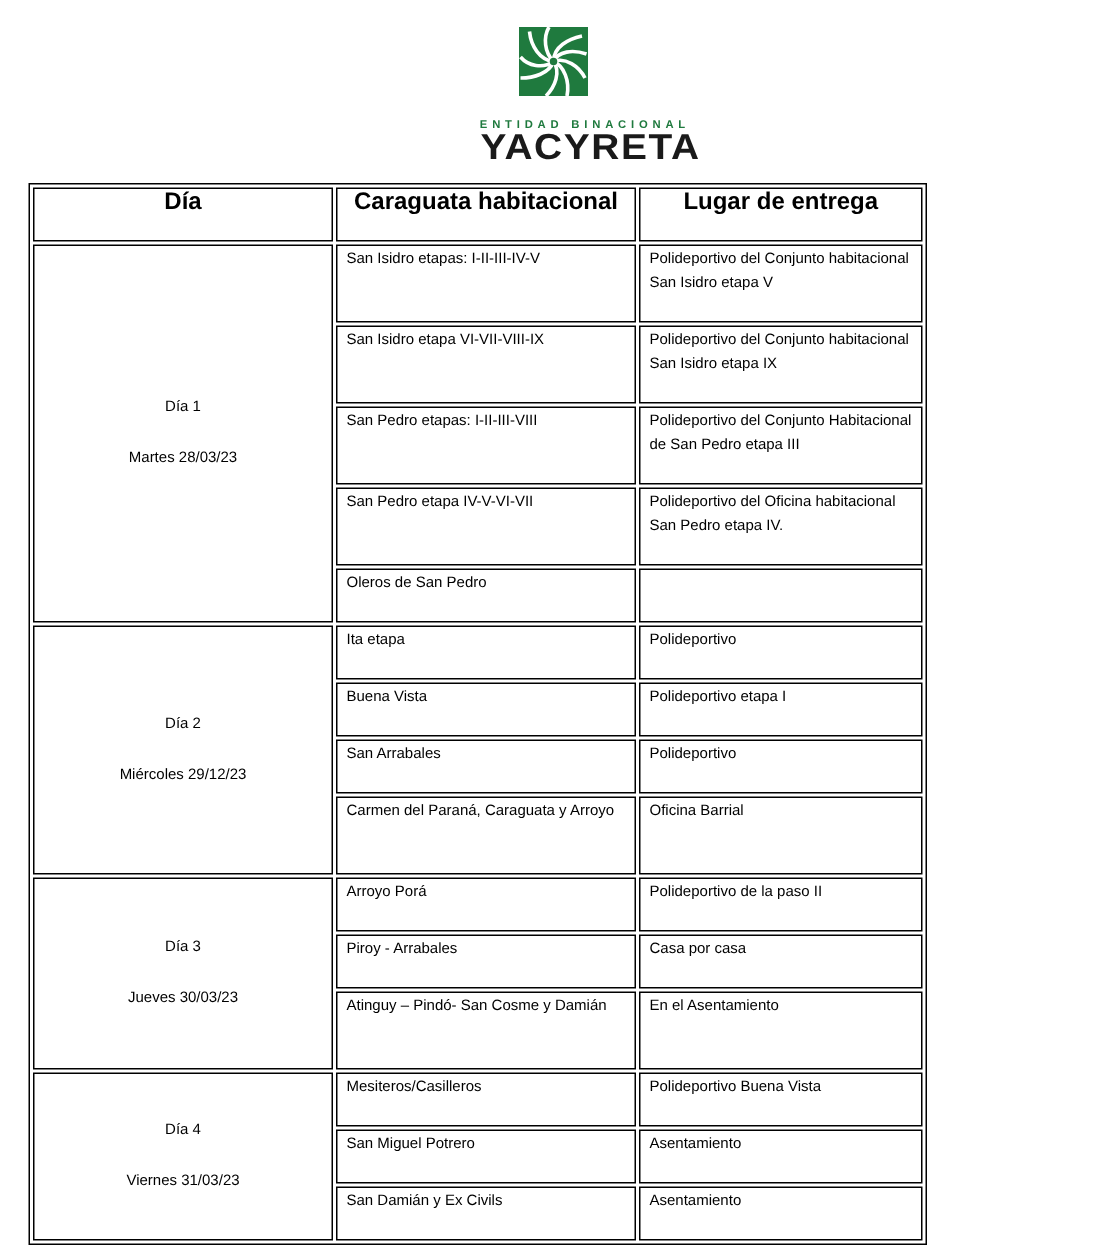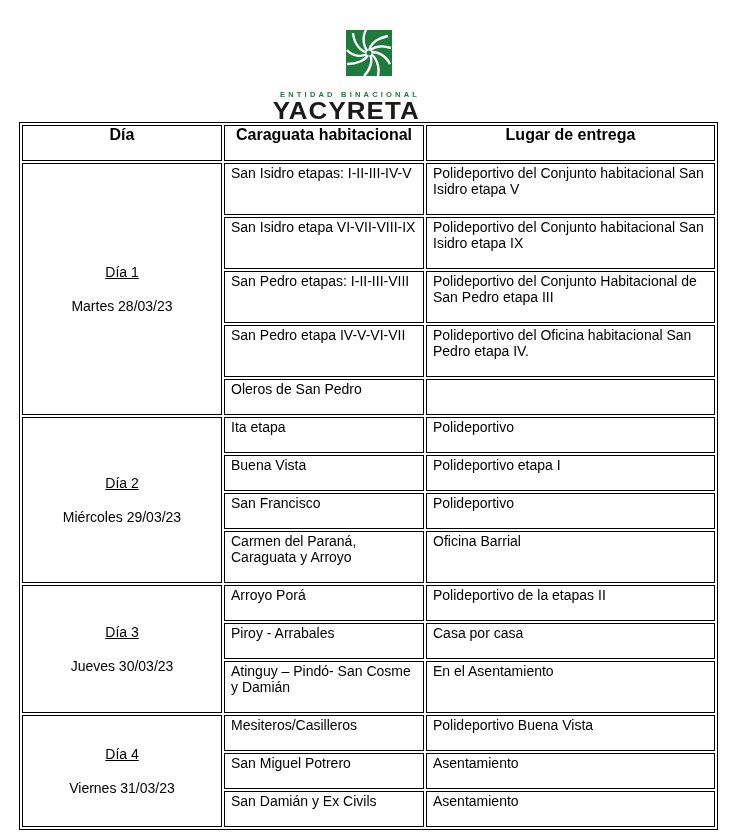--- a/index.html
+++ b/index.html
@@ -1,29 +1,29 @@
 <!DOCTYPE html>
 <html><head>
 <meta charset="utf-8">
 <style>
   html, body { margin: 0; padding: 0; background: #ffffff; }
   body { width: 733px; height: 835px; position: relative; overflow: hidden;
          font-family: "Liberation Sans", "DejaVu Sans", sans-serif; color: #000; }
-  .logo { position: absolute; left: 280px; top: 28px; width: 180px; height: 96px; text-align: left; }
+  .logo { position: absolute; left: 280px; top: 16px; width: 180px; height: 96px; text-align: right; }
   .logo-mark { display: block; margin: 0 auto; width: 52px; height: 52px; }
   .logo-sub { font-size: 7.5px; letter-spacing: 3.2px; color: #1f7a3e; font-weight: bold; margin-top: 10px; }
   .logo-main { font-size: 24px; letter-spacing: 1px; font-weight: bold; color: #1a1a1a; line-height: 22px; margin-top: 1px; transform: scaleX(1.08); }
-  table.sched { position: absolute; left: 19px; top: 122px; width: 699px;
+  table.sched { position: absolute; left: 19px; top: 122px; width: 599px;
                 border-collapse: separate; border-spacing: 2px; border: 1px solid #000; }
-  table.sched td, table.sched th { border: 1px solid #000; vertical-align: top; padding: 1px 6px; font-size: 14px; line-height: 16px; }
+  table.sched td, table.sched th { border: 1px solid #000; vertical-align: top; padding: 1px 6px; font-size: 10px; line-height: 16px; }
   table.sched th { font-size: 16px; font-weight: bold; text-align: center; height: 32px; padding-top: 1px; }
   .col-day { width: 186px; }
   .col-conj { width: 186px; }
   td.day { vertical-align: middle !important; text-align: center; }
-  .day-num { display: block; margin-bottom: 18px; text-decoration: underline; }
+  .day-num { display: block; margin-bottom: 18px; }
   .day-date { display: block; font-weight: normal; }
   tr.r2 td { height: 48px; }
   tr.r1 td { height: 32px; }
 </style>
 </head>
 <body>
 
 <div class="logo">
   <svg class="logo-mark" viewBox="0 0 52 52">
     <rect x="2" y="2" width="46" height="46" fill="#1f7a3e"></rect>
@@ -75,45 +75,45 @@
       <td>Polideportivo del Oficina habitacional San Pedro etapa IV.</td>
     </tr>
     <tr class="r1">
       <td>Oleros de San Pedro</td>
       <td></td>
     </tr>
 
     <tr class="r1">
       <td class="day" rowspan="4">
         <span class="day-num">Día 2</span>
-        <span class="day-date">Miércoles 29/03/23</span>
+        <span class="day-date">Miércoles 29/12/23</span>
       </td>
       <td>Ita etapa</td>
       <td>Polideportivo</td>
     </tr>
     <tr class="r1">
       <td>Buena Vista</td>
       <td>Polideportivo etapa I</td>
     </tr>
     <tr class="r1">
-      <td>San Francisco</td>
+      <td>San Arrabales</td>
       <td>Polideportivo</td>
     </tr>
     <tr class="r2">
       <td>Carmen del Paraná, Caraguata y Arroyo</td>
       <td>Oficina Barrial</td>
     </tr>
 
     <tr class="r1">
       <td class="day" rowspan="3">
         <span class="day-num">Día 3</span>
         <span class="day-date">Jueves 30/03/23</span>
       </td>
       <td>Arroyo Porá</td>
-      <td>Polideportivo de la etapas II</td>
+      <td>Polideportivo de la paso II</td>
     </tr>
     <tr class="r1">
       <td>Piroy - Arrabales</td>
       <td>Casa por casa</td>
     </tr>
     <tr class="r2">
       <td>Atinguy – Pindó- San Cosme y Damián</td>
       <td>En el Asentamiento</td>
     </tr>
 

